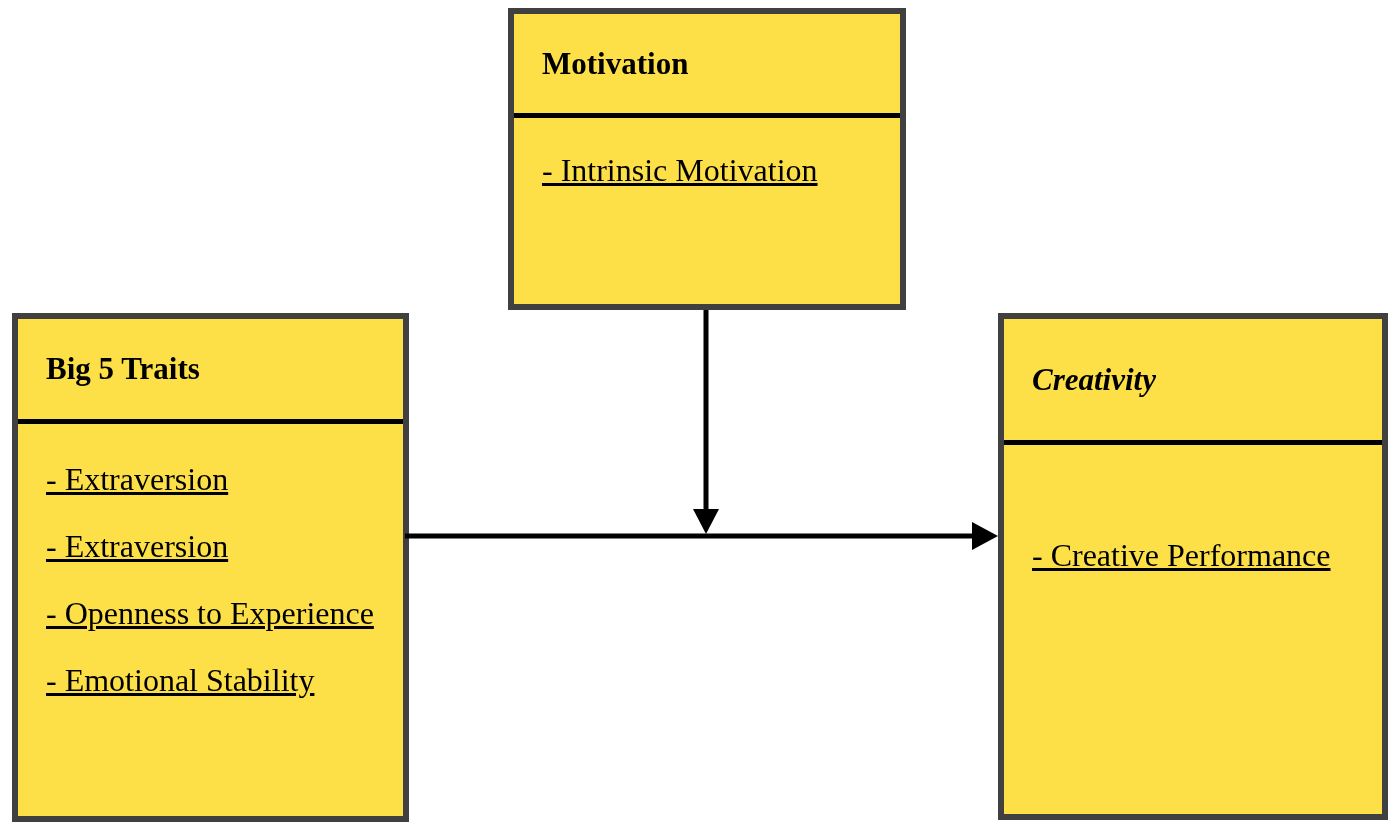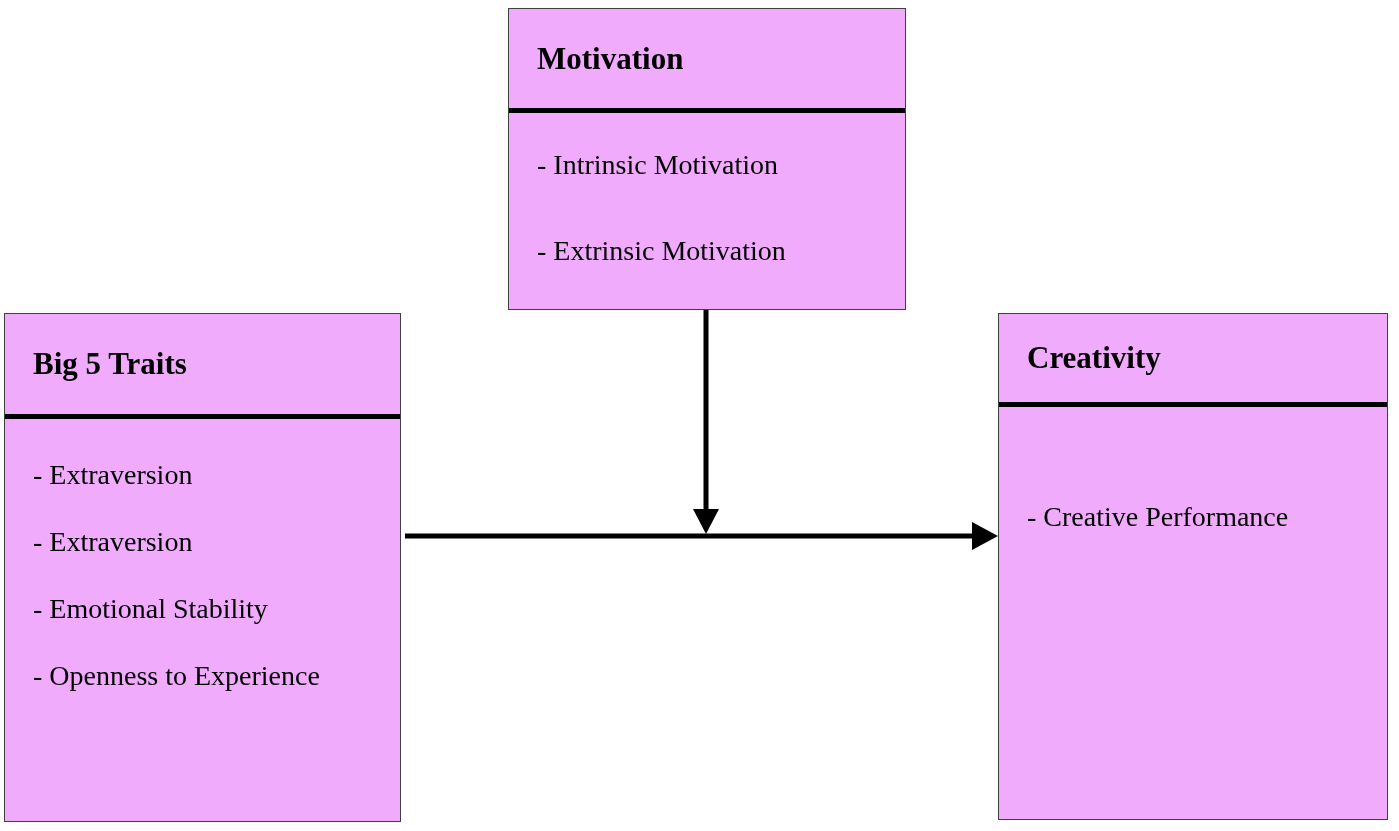--- a/index.html
+++ b/index.html
@@ -11,57 +11,58 @@
     position: relative;
     width: 1399px;
     height: 831px;
     background: #ffffff;
     font-family: "Liberation Serif", "DejaVu Serif", serif;
     color: #000000;
     overflow: hidden;
   }
   .dbox {
     position: absolute;
-    border: 1px solid #404040;
+    border: 6px solid #404040;
     box-sizing: border-box;
-    background: #f0abfc;
+    background: #fde047;
   }
   .dbox .title {
     display: flex;
     align-items: center;
     border-bottom: 5px solid #000000;
     box-sizing: border-box;
     padding-left: 28px;
     font-weight: bold;
     font-size: 31px;
     white-space: nowrap;
   }
   .dbox .content {
     box-sizing: border-box;
     padding-left: 28px;
   }
   .dbox .item {
     display: flex;
     align-items: center;
-    font-size: 28px;
+    font-size: 32px;
     white-space: nowrap;
+    text-decoration: underline;
   }
   
-  #box-predictor { left: 4px; top: 313px; width: 397px; height: 509px; }
+  #box-predictor { left: 12px; top: 313px; width: 397px; height: 509px; }
   #box-predictor .title { height: 105px; }
   #box-predictor .content { padding-top: 22px; }
   #box-predictor .item { height: 67px; text-align: center; }
   
   #box-moderator { left: 508px; top: 8px; width: 398px; height: 302px; }
   #box-moderator .title { height: 104px; }
   #box-moderator .content { padding-top: 9px; }
   #box-moderator .item { height: 86px; }
   
   #box-outcome { left: 998px; top: 313px; width: 390px; height: 507px; }
-  #box-outcome .title { height: 93px; }
+  #box-outcome .title { height: 126px; font-style: italic; }
   #box-outcome .content { padding-top: 80px; }
   #box-outcome .item { height: 60px; }
 
   #arrow-layer {
     position: absolute;
     left: 0; top: 0;
     width: 1399px;
     height: 831px;
     pointer-events: none;
   }
@@ -69,30 +70,29 @@
 </head>
 <body>
 
 <div id="canvas">
 
   <div class="dbox" id="box-predictor">
     <div class="title">Big 5 Traits</div>
     <div class="content">
       <div class="item">- Extraversion</div>
       <div class="item">- Extraversion</div>
+      <div class="item">- Openness to Experience</div>
       <div class="item">- Emotional Stability</div>
-      <div class="item">- Openness to Experience</div>
     </div>
   </div>
 
   <div class="dbox" id="box-moderator">
     <div class="title">Motivation</div>
     <div class="content">
       <div class="item">- Intrinsic Motivation</div>
-      <div class="item">- Extrinsic Motivation</div>
     </div>
   </div>
 
   <div class="dbox" id="box-outcome">
     <div class="title">Creativity</div>
     <div class="content">
       <div class="item">- Creative Performance</div>
     </div>
   </div>
 

